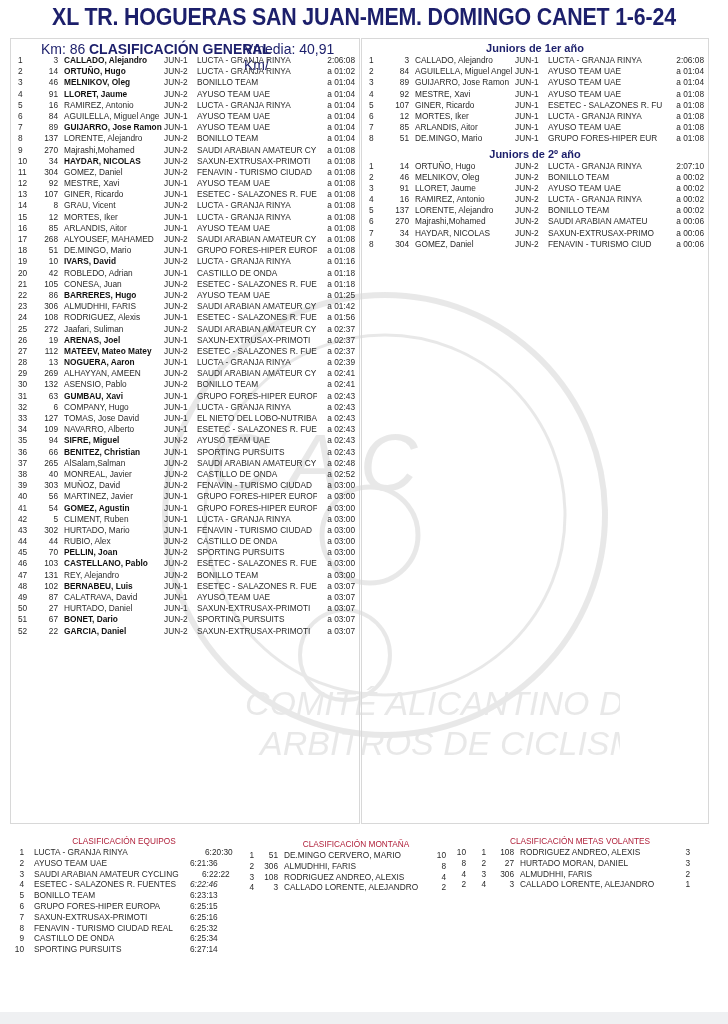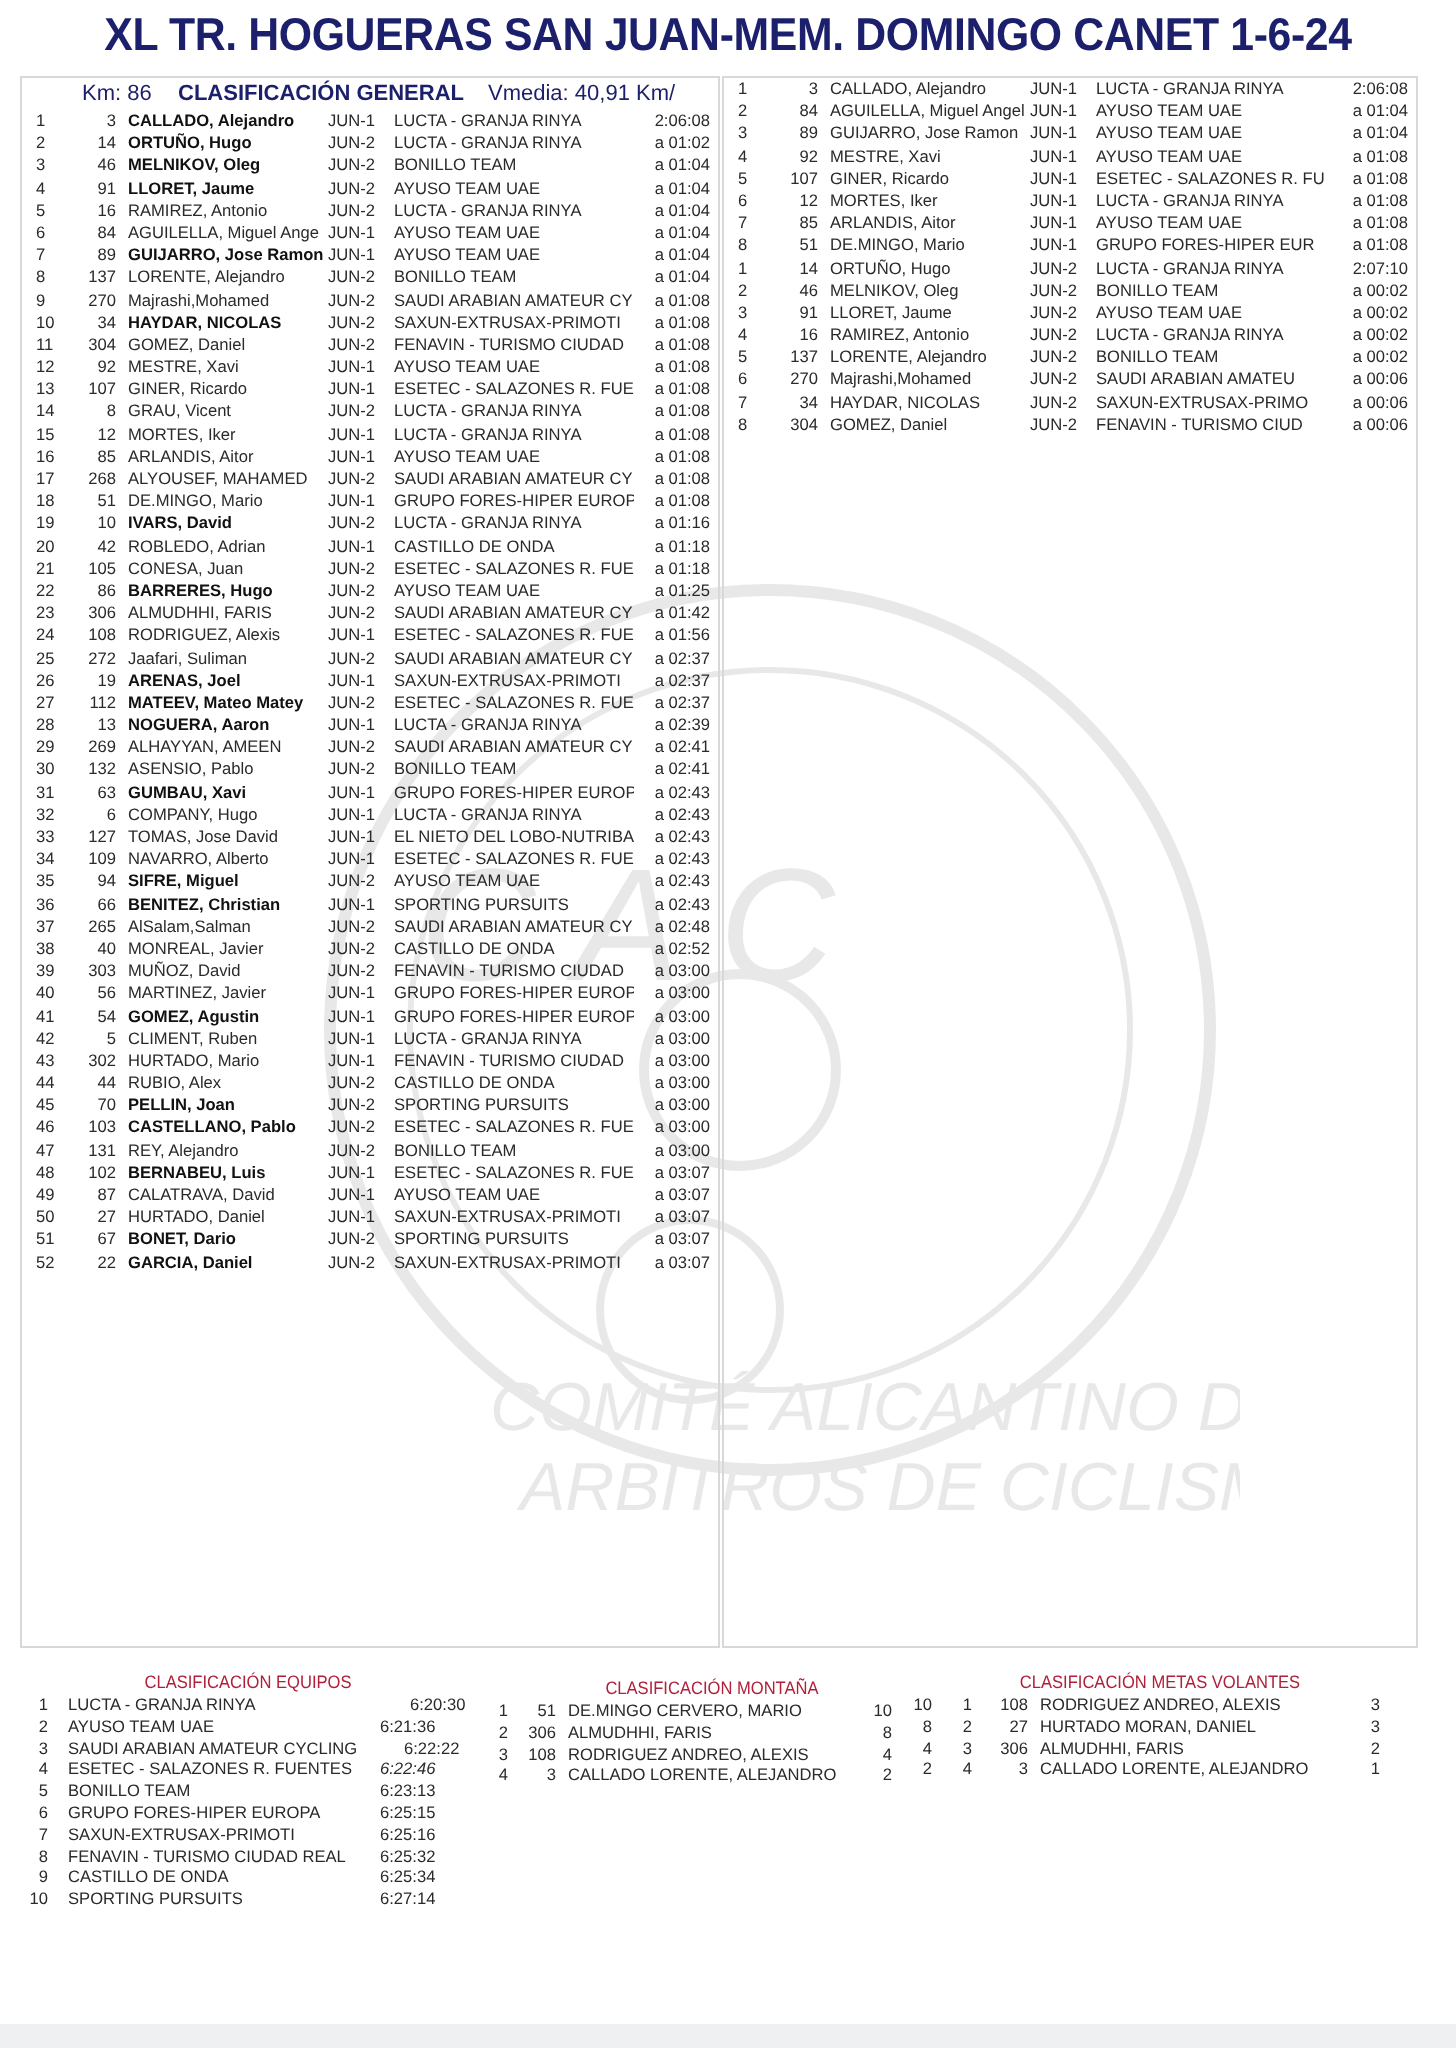--- a/index.html
+++ b/index.html
@@ -4,21 +4,21 @@
 <style>
   html, body { margin:0; padding:0; }
   body { width:728px; height:1024px; background:#ffffff; position:relative; overflow:hidden;
          font-family:"Liberation Sans", sans-serif; color:#2a2a2a; }
   .title { position:absolute; top:4px; left:0; width:728px; text-align:center;
            font-family:"Liberation Sans", sans-serif; font-weight:bold; font-size:23px;
            color:#1c1f6b; letter-spacing:-0.2px; transform:scaleX(0.93); }
   .panel { position:absolute; top:38px; border:1px solid #d8d8d8; background:transparent; }
   .panel.left { left:10px; width:348px; height:784px; }
   .panel.right { left:361px; width:346px; height:784px; }
-  .hdr { height:16px; font-size:11px; color:#1c1f6b; position:relative; }
+  .hdr { height:16px; font-size:14px; color:#1c1f6b; position:relative; }
   .hdr .km { position:absolute; left:30px; top:2px; }
   .hdr .ttl { position:absolute; left:78px; top:2px; font-weight:bold; }
   .hdr .vm { position:absolute; left:233px; top:2px; }
   .sub { font-size:11px; font-weight:bold; color:#1c1f6b; text-align:center; height:14px; line-height:14px; padding-top:2px; }
   .row { height:11.2px; line-height:11.2px; font-size:8.3px; position:relative; white-space:nowrap; }
   .row span { position:absolute; top:0; }
   .c-pos { left:7px; width:14px; }
   .c-dor { left:22px; width:25px; text-align:right; }
   .c-name { left:53px; width:100px; overflow:hidden; }
   .c-cat { left:153px; }
@@ -471,20 +471,21 @@
         <span class="c-dor">22</span>
         <span class="c-name b">GARCIA, Daniel</span>
         <span class="c-cat">JUN-2</span>
         <span class="c-team">SAXUN-EXTRUSAX-PRIMOTI</span>
         <span class="c-time">a 03:07</span>
       </div>
     </div>
 </div>
 
 <div class="panel right">
+  <div class="sub">Juniors de 1er año</div>
   <div id="j1-rows">
       <div class="row">
         <span class="c-pos">1</span>
         <span class="c-dor">3</span>
         <span class="c-name">CALLADO, Alejandro</span>
         <span class="c-cat">JUN-1</span>
         <span class="c-team">LUCTA - GRANJA RINYA</span>
         <span class="c-time">2:06:08</span>
       </div>
       <div class="row">
@@ -537,20 +538,21 @@
       </div>
       <div class="row">
         <span class="c-pos">8</span>
         <span class="c-dor">51</span>
         <span class="c-name">DE.MINGO, Mario</span>
         <span class="c-cat">JUN-1</span>
         <span class="c-team">GRUPO FORES-HIPER EUR</span>
         <span class="c-time">a 01:08</span>
       </div>
     </div>
+  <div class="sub">Juniors de 2º año</div>
   <div id="j2-rows">
       <div class="row">
         <span class="c-pos">1</span>
         <span class="c-dor">14</span>
         <span class="c-name">ORTUÑO, Hugo</span>
         <span class="c-cat">JUN-2</span>
         <span class="c-team">LUCTA - GRANJA RINYA</span>
         <span class="c-time">2:07:10</span>
       </div>
       <div class="row">

